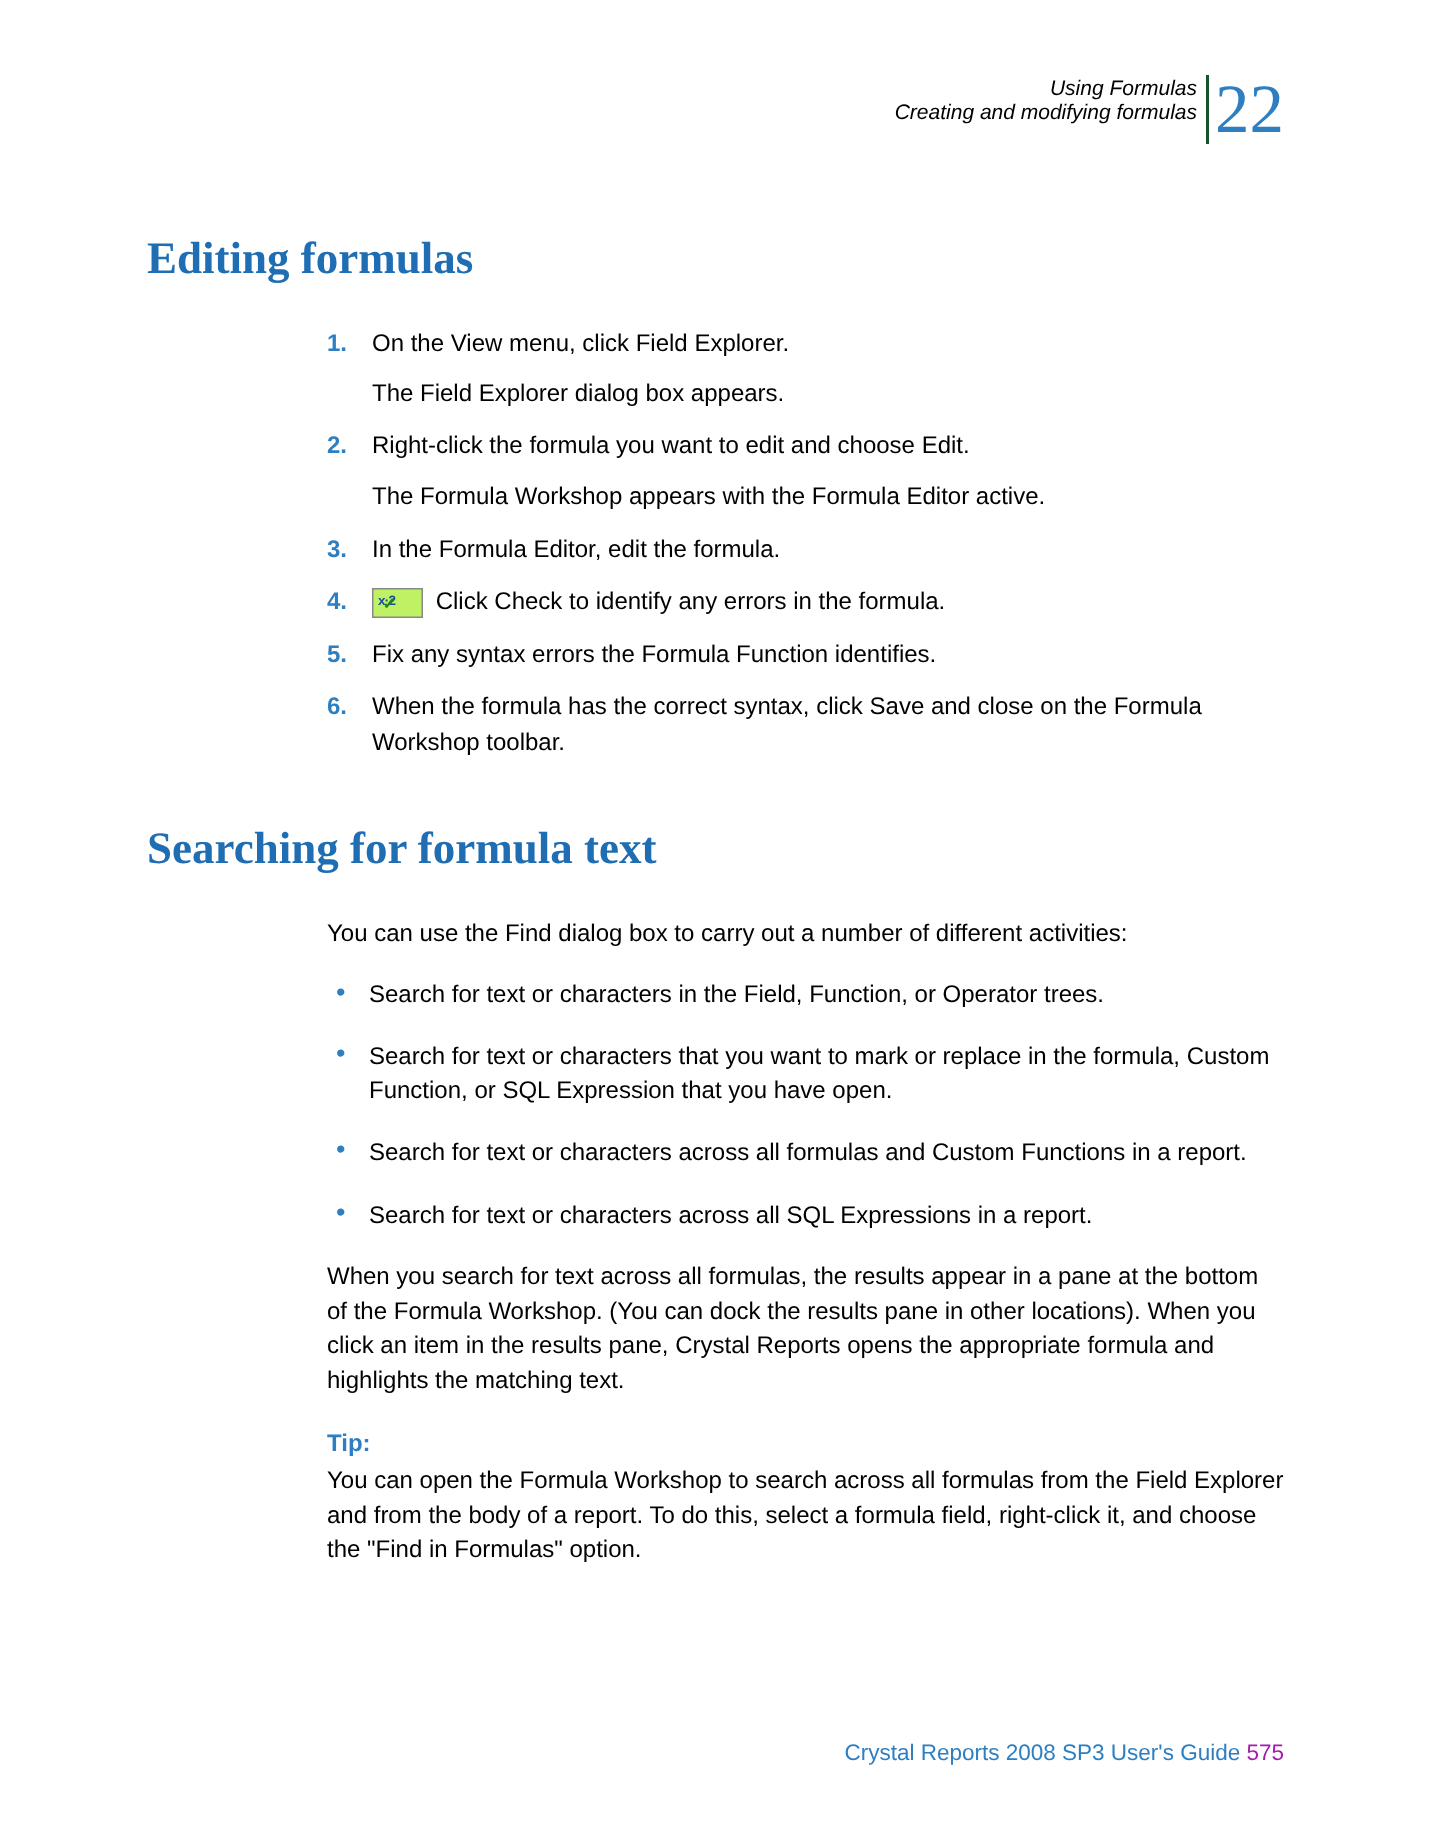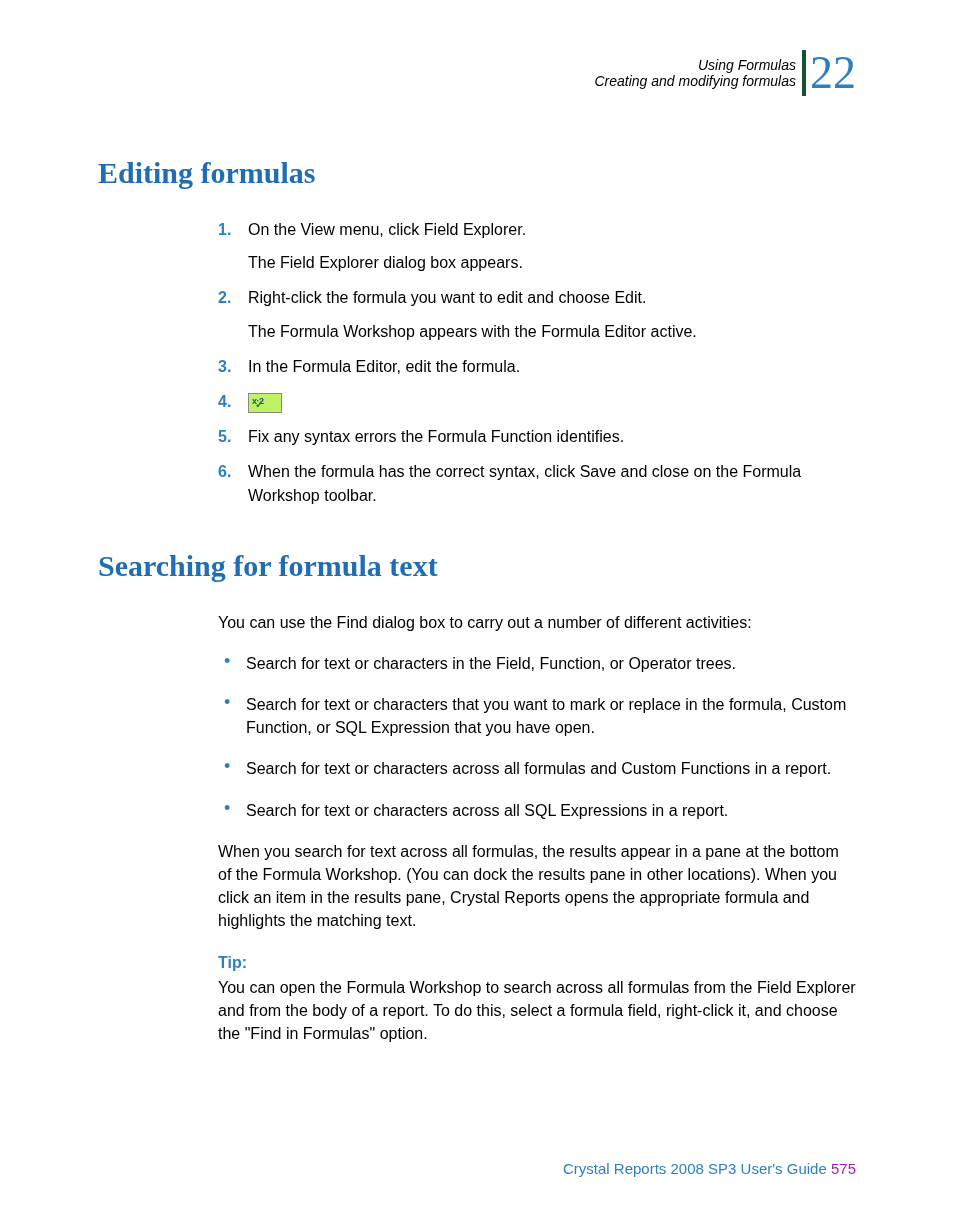--- a/index.html
+++ b/index.html
@@ -10,32 +10,32 @@
     font-family: Arial, Helvetica, sans-serif;
     color: #000;
     position: relative;
     padding: 50px 98px 0 98px;
   }
   .header {
     text-align: right;
     margin-bottom: 60px;
     display: flex;
     justify-content: flex-end;
-    align-items: center;
+    align-items: flex-start;
     gap: 6px;
   }
   .header-text { text-align: right; }
   .header-line1 { font-size: 14px; font-style: italic; }
   .header-line2 { font-size: 14px; font-style: italic; }
   .chapter-num {
     font-family: Georgia, 'Times New Roman', serif;
     font-size: 46px;
     color: #2d7fc1;
     font-weight: normal;
-    border-left: 4px solid #14532d;
+    border-left: 2px solid #14532d;
     padding-left: 4px;
     line-height: 1;
   }
   .h1 {
     font-family: 'Palatino Linotype', 'Book Antiqua', Georgia, serif;
     color: #1f6db3;
     font-size: 30px;
     font-weight: bold;
     margin-bottom: 28px;
     margin-left: 0;
@@ -137,20 +137,21 @@
       <span><span>Right-click the formula you want to edit and choose </span><b>Edit</b><span>.</span></span>
       <div class="subtext">The Formula Workshop appears with the Formula Editor active.</div>
     </li>
     <li>
       <span class="num">3.</span>
       <span>In the Formula Editor, edit the formula.</span>
     </li>
     <li>
       <span class="num">4.</span>
       <span class="check-icon"><span class="xx">x·2</span><span class="ck">✓</span></span>
+      <span><span> Click </span><b>Check</b><span> to identify any errors in the formula.</span></span>
     </li>
     <li>
       <span class="num">5.</span>
       <span>Fix any syntax errors the Formula Function identifies.</span>
     </li>
     <li>
       <span class="num">6.</span>
       <span><span>When the formula has the correct syntax, click </span><b>Save and close</b><span> on the Formula Workshop toolbar.</span></span>
     </li>
   </ol>

